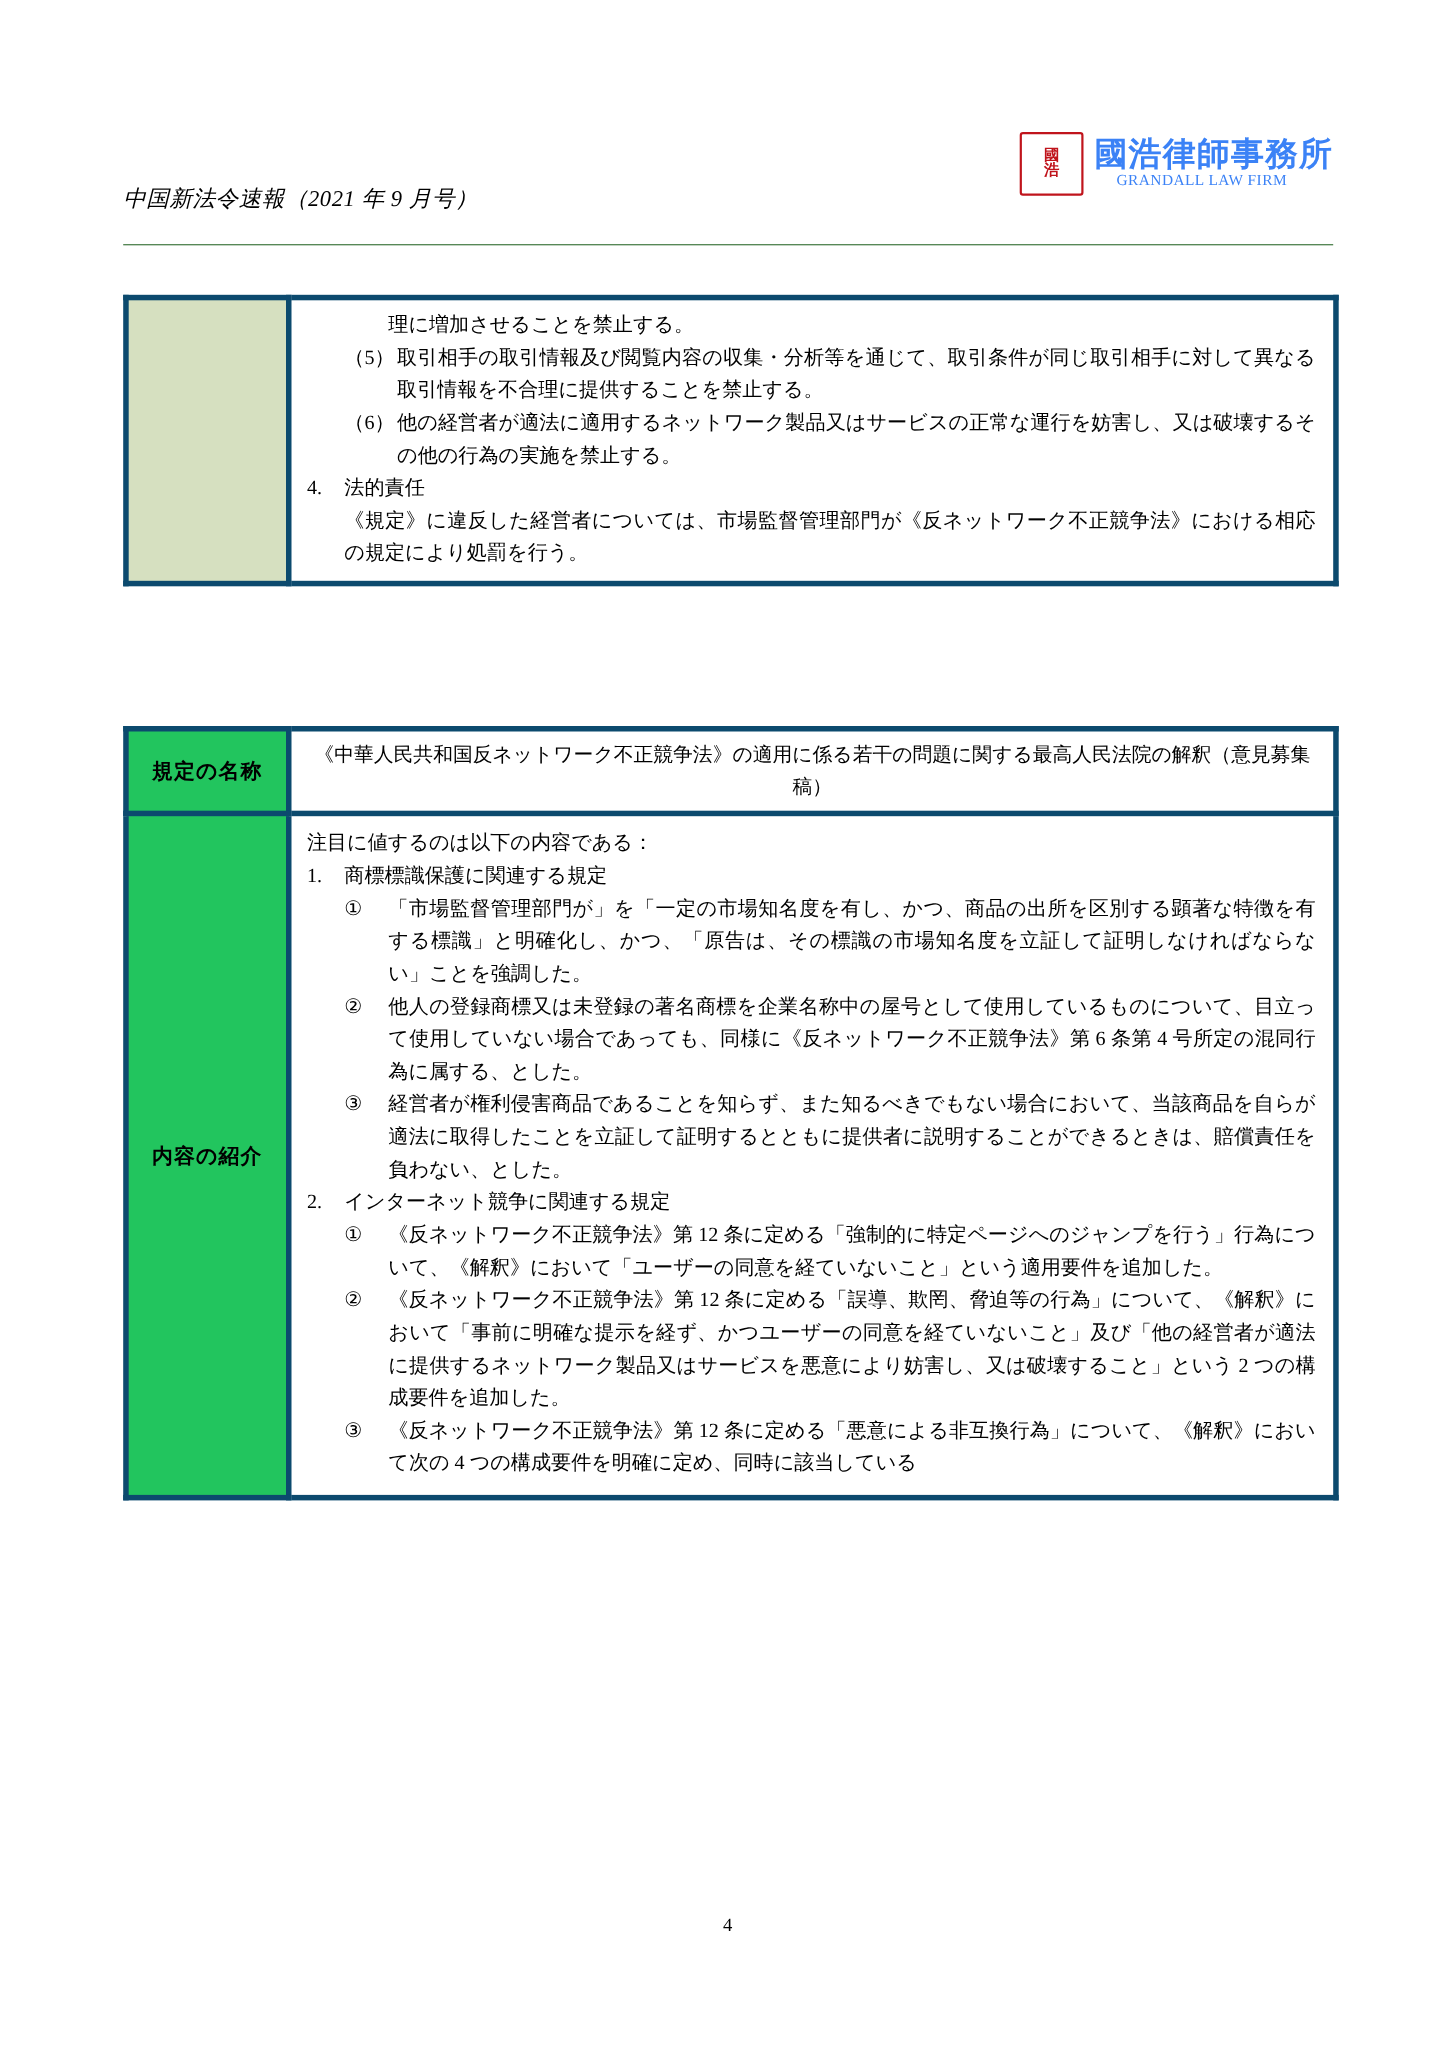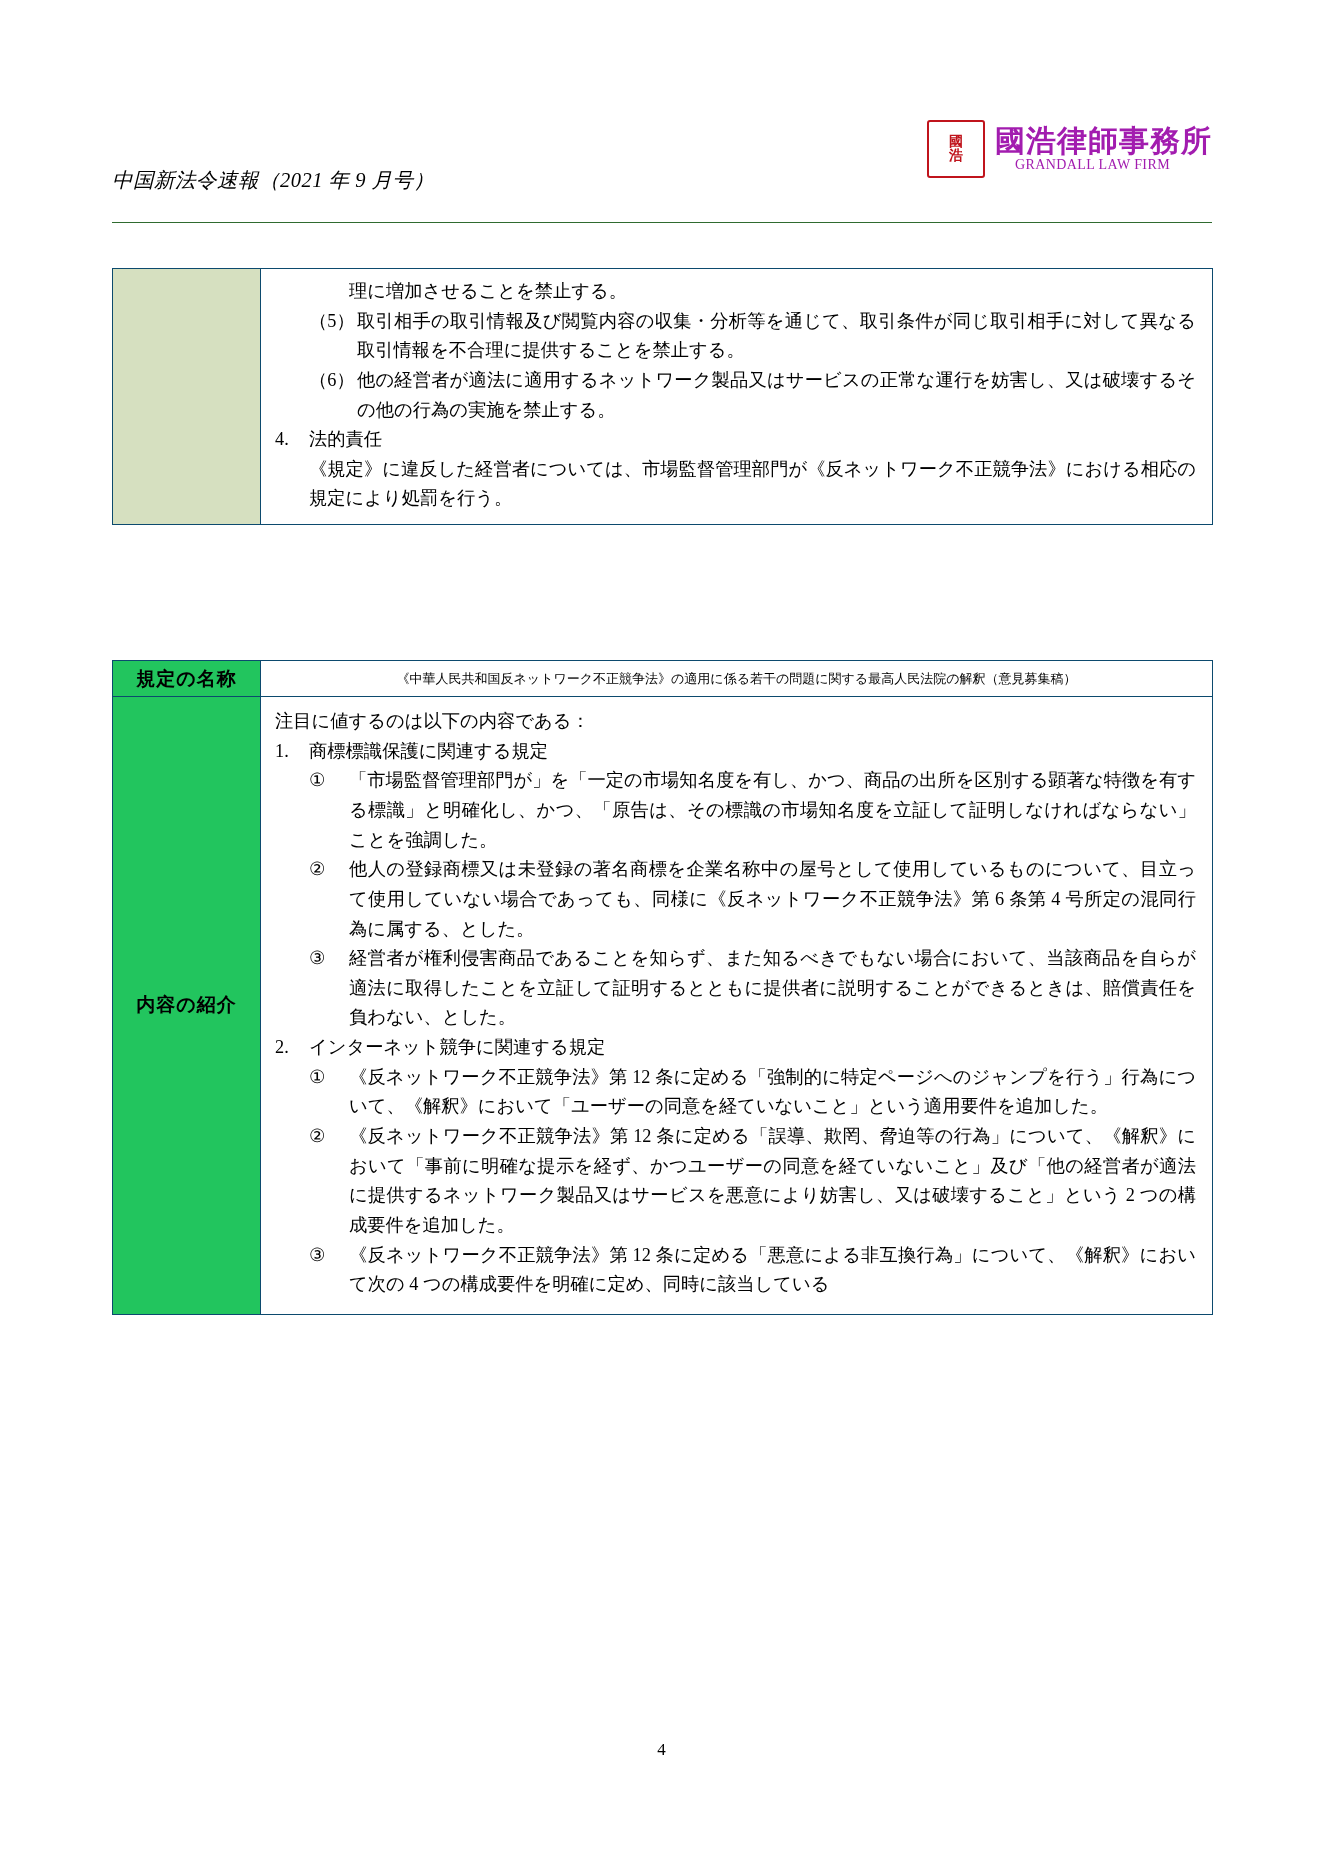--- a/index.html
+++ b/index.html
@@ -61,21 +61,21 @@
     line-height: 1;
     font-size: 14px;
     font-weight: bold;
     letter-spacing: 0;
   }
   .seal span { display: block; }
   .logo-text {
     display: flex;
     flex-direction: column;
     justify-content: flex-end;
-    color: #a21caf;
+    color: #3b82f6;
   }
   .logo-cn {
     font-size: 30px;
     font-weight: bold;
     letter-spacing: 1px;
     line-height: 1.05;
     font-family: "Liberation Serif", "DejaVu Serif", serif;
   }
   .logo-en {
     font-size: 14px;
@@ -94,42 +94,42 @@
     border-top: 1.6px solid #2f6b2f;
   }
 
   
   table.doc-table {
     position: absolute;
     border-collapse: collapse;
     table-layout: fixed;
   }
   table.doc-table td {
-    border: 1px solid #0c4a6e;
+    border: 5px solid #0c4a6e;
     vertical-align: top;
     padding: 0;
   }
   .label-cell {
     background: #22c55e;
     text-align: center;
     vertical-align: middle !important;
     font-size: 19px;
     font-weight: bold;
     letter-spacing: 1px;
   }
   .body-cell {
     background: #ffffff;
     padding: 10px 16px 14px 14px !important;
     font-size: 18.3px;
     line-height: 1.62;
   }
   .center-cell {
     text-align: center;
     vertical-align: middle !important;
-    font-size: 13px;
+    font-size: 18px;
     line-height: 1.62;
     padding: 7px 12px !important;
   }
 
   
   #table-1 {
     left: 112px;
     top: 268px;
     width: 1100px;
   }

